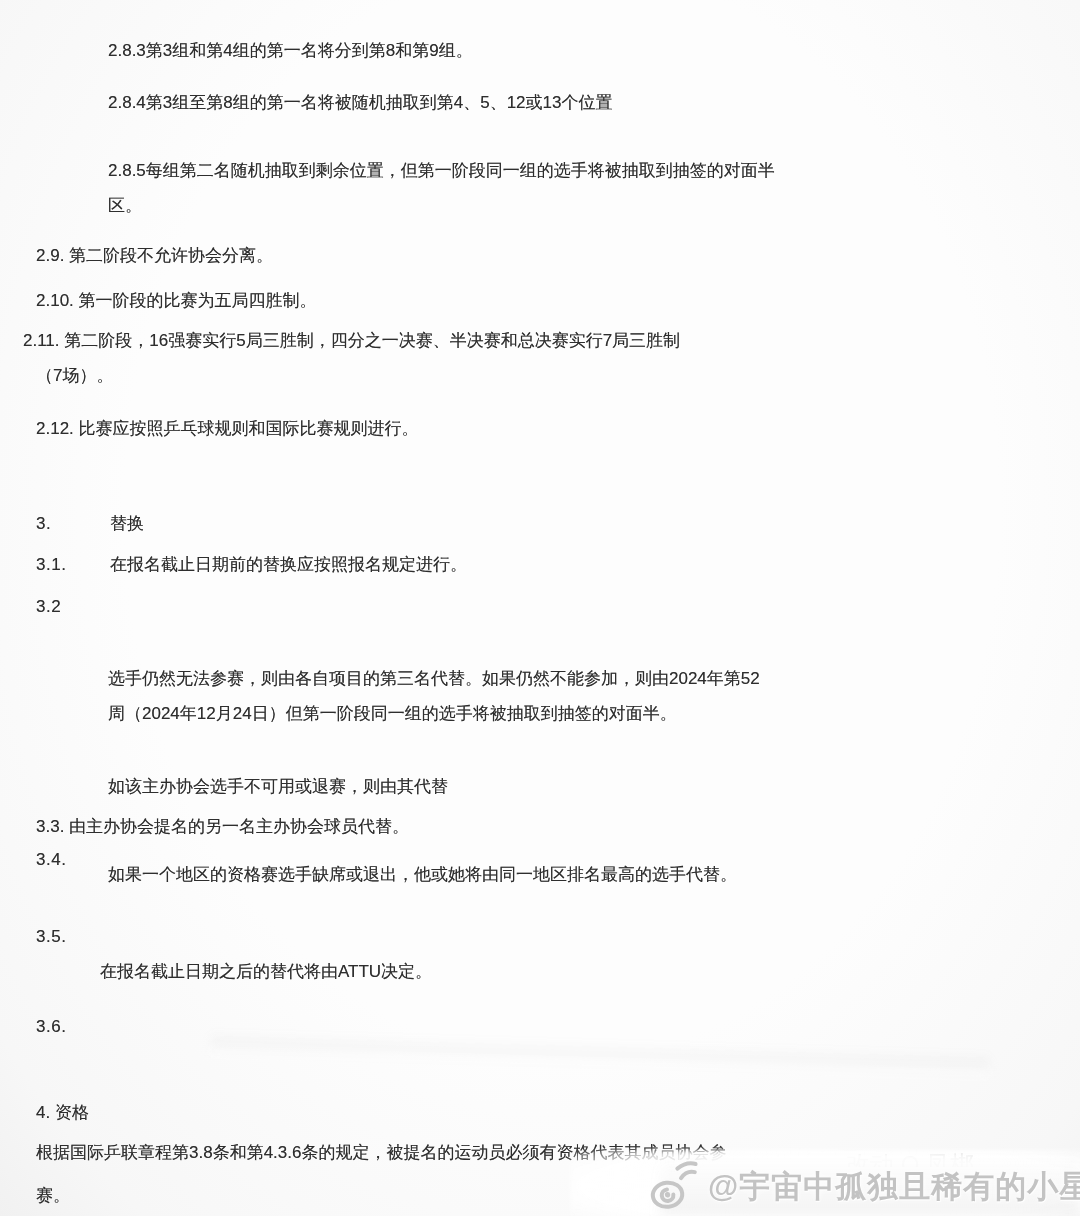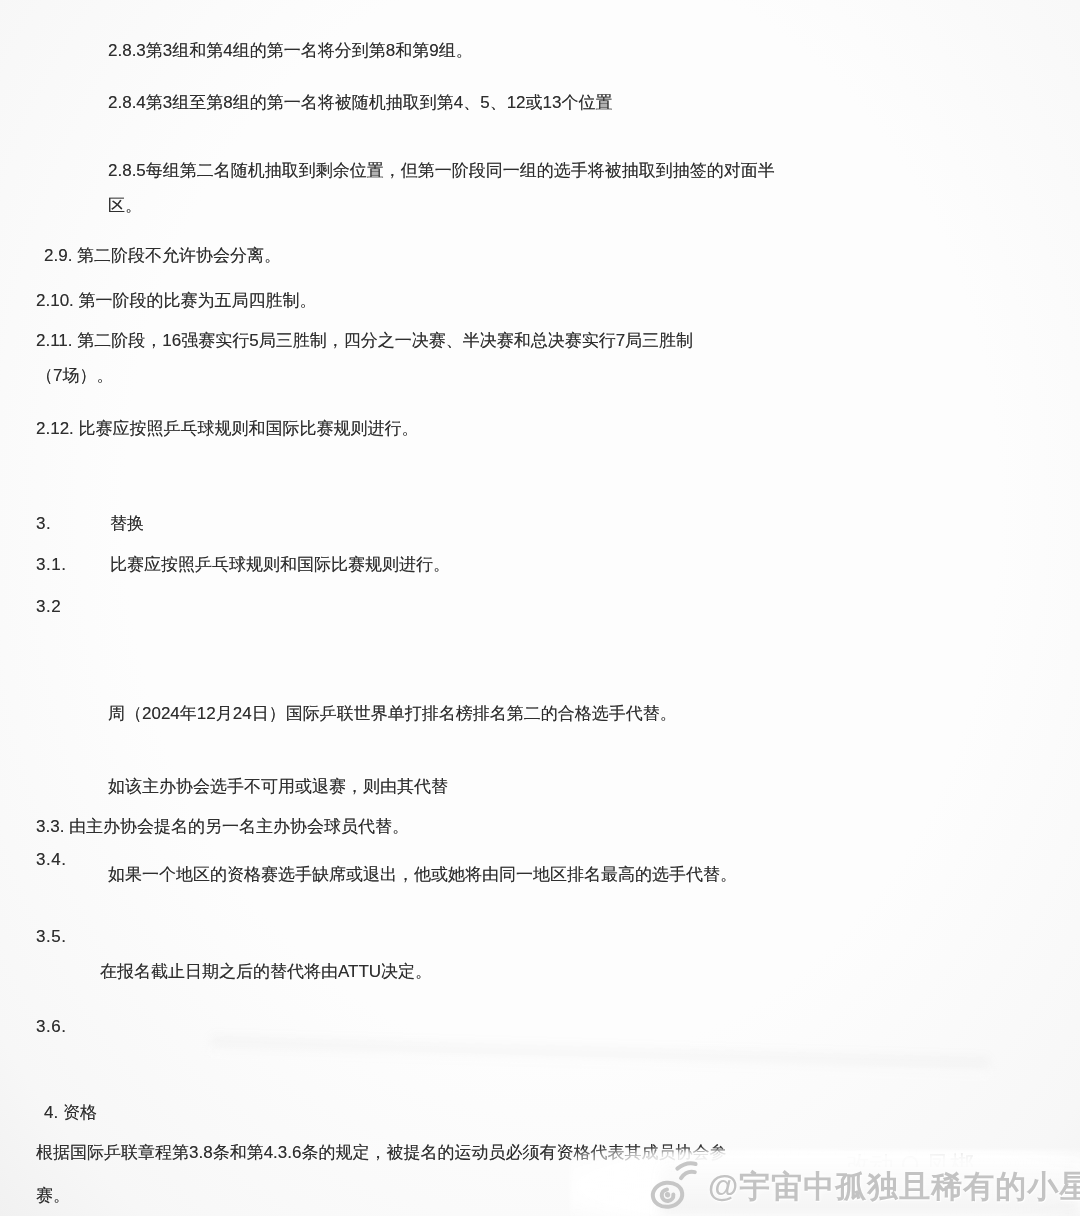--- a/index.html
+++ b/index.html
@@ -97,49 +97,50 @@
 </head>
 <body>
 
 <div class="page">
 
   <div class="ln" style="left:108px; top:38px">2.8.3第3组和第4组的第一名将分到第8和第9组。</div>
   <div class="ln" style="left:108px; top:90px">2.8.4第3组至第8组的第一名将被随机抽取到第4、5、12或13个位置</div>
   <div class="ln" style="left:108px; top:158px">2.8.5每组第二名随机抽取到剩余位置，但第一阶段同一组的选手将被抽取到抽签的对面半</div>
   <div class="ln" style="left:108px; top:193px">区。</div>
 
-  <div class="ln" style="left:44px; top:243px">2.9. 第二阶段不允许协会分离。</div>
+  <div class="ln" style="left:36px; top:243px">2.9. 第二阶段不允许协会分离。</div>
   <div class="ln" style="left:36px; top:288px">2.10. 第一阶段的比赛为五局四胜制。</div>
-  <div class="ln" style="left:36px; top:328px">2.11. 第二阶段，16强赛实行5局三胜制，四分之一决赛、半决赛和总决赛实行7局三胜制</div>
+  <div class="ln" style="left:23px; top:328px">2.11. 第二阶段，16强赛实行5局三胜制，四分之一决赛、半决赛和总决赛实行7局三胜制</div>
   <div class="ln" style="left:36px; top:363px">（7场）。</div>
   <div class="ln" style="left:36px; top:416px">2.12. 比赛应按照乒乓球规则和国际比赛规则进行。</div>
 
   <div class="ln num" style="left:36px;  top:511px">3.</div>
   <div class="ln" style="left:110px; top:511px">替换</div>
 
   <div class="ln num" style="left:36px;  top:552px">3.1.</div>
-  <div class="ln" style="left:110px; top:552px">比赛应按照乒乓球规则和国际比赛规则进行。</div>
+  <div class="ln" style="left:110px; top:552px">在报名截止日期前的替换应按照报名规定进行。</div>
 
   <div class="ln num" style="left:36px;  top:594px">3.2</div>
-  <div class="ln" style="left:108px; top:701px">周（2024年12月24日）国际乒联世界单打排名榜排名第二的合格选手代替。</div>
+  <div class="ln" style="left:108px; top:666px">选手仍然无法参赛，则由各自项目的第三名代替。如果仍然不能参加，则由2024年第52</div>
+  <div class="ln" style="left:108px; top:701px">周（2024年12月24日）但第一阶段同一组的选手将被抽取到抽签的对面半。</div>
   <div class="ln" style="left:108px; top:774px">如该主办协会选手不可用或退赛，则由其代替</div>
 
   <div class="ln" style="left:36px; top:814px">3.3. 由主办协会提名的另一名主办协会球员代替。</div>
 
   <div class="ln num" style="left:36px;  top:847px">3.4.</div>
   <div class="ln" style="left:108px; top:862px">如果一个地区的资格赛选手缺席或退出，他或她将由同一地区排名最高的选手代替。</div>
 
   <div class="ln num" style="left:36px;  top:924px">3.5.</div>
 
   <div class="ln num" style="left:36px;  top:1014px">3.6.</div>
   <div class="ln" style="left:100px; top:959px">在报名截止日期之后的替代将由ATTU决定。</div>
 
   <div class="crease"></div>
 
-  <div class="ln" style="left:44px; top:1100px">4. 资格</div>
+  <div class="ln" style="left:36px; top:1100px">4. 资格</div>
   <div class="ln" style="left:36px; top:1140px">根据国际乒联章程第3.8条和第4.3.6条的规定，被提名的运动员必须有资格代表其成员协会参</div>
   <div class="ln" style="left:36px; top:1183px">赛。</div>
 
   <div class="fragment">改动 Q 凤梆</div>
 
   <div class="smudge"></div>
   <div class="shade-br"></div>
 
   <div class="watermark">
     <span class="wm-icon">

